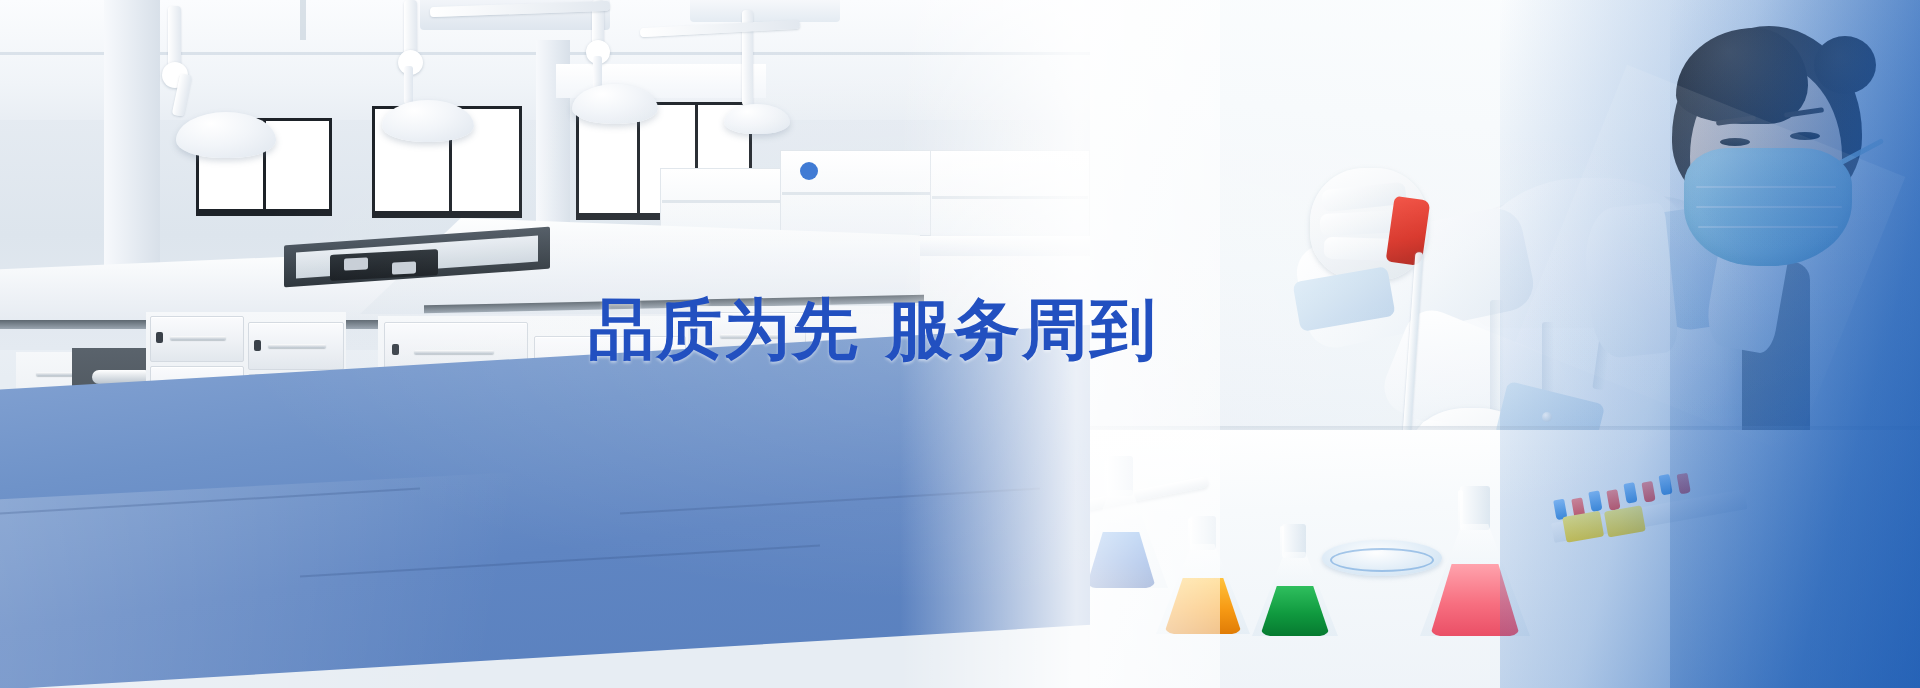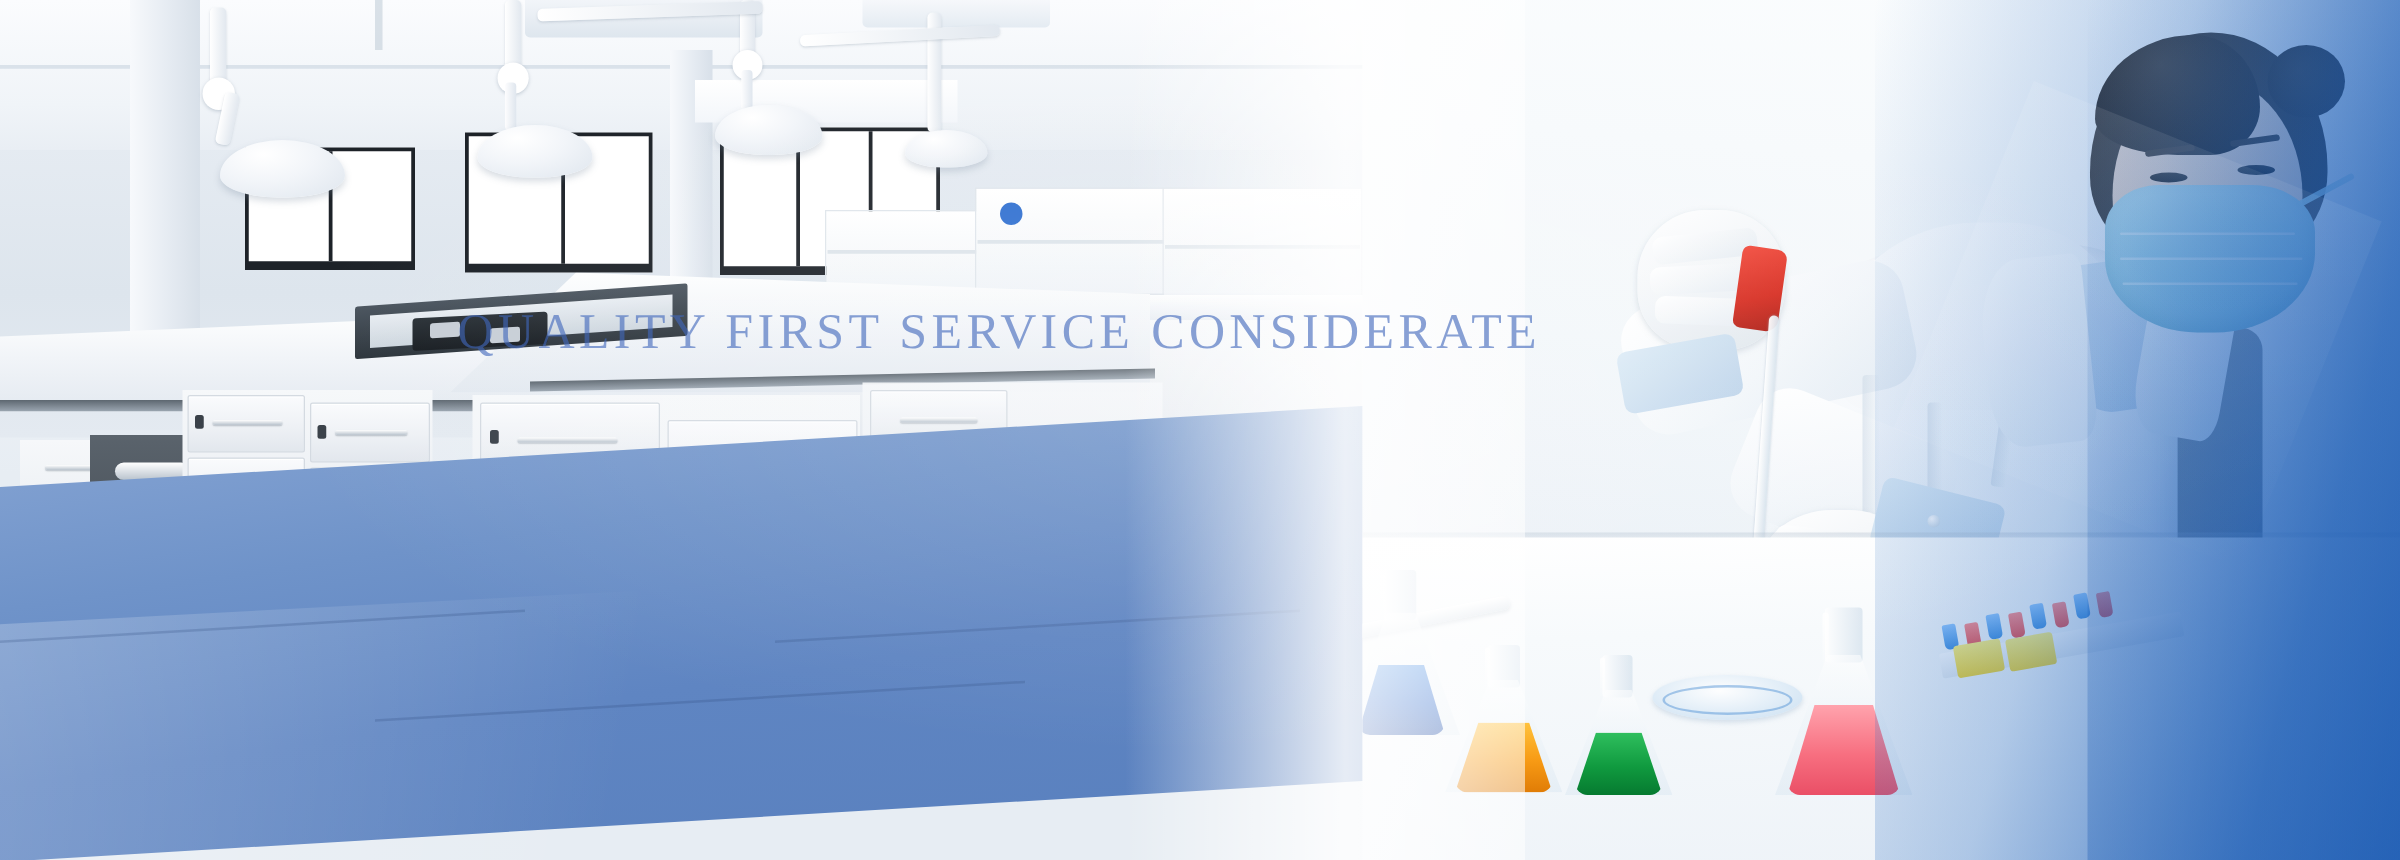--- a/index.html
+++ b/index.html
@@ -661,18 +661,20 @@
 
     <div class="bluewash"></div>
     <div class="bluewash-2"></div>
     <div class="bluewash-facet"></div>
   </div>
 
   <div class="haze"></div>
   <div class="vignette"></div>
 
   <div class="copy">
-    <div class="eyebrow">QUALITY FIRST SERVICE CONSIDERATE</div>
-
+
+    <div class="headline">
+      <span>品质为先</span><span class="gap"></span><span>服务周到</span>
+    </div>
 
   </div>
 
 </div>
 
 </body></html>

